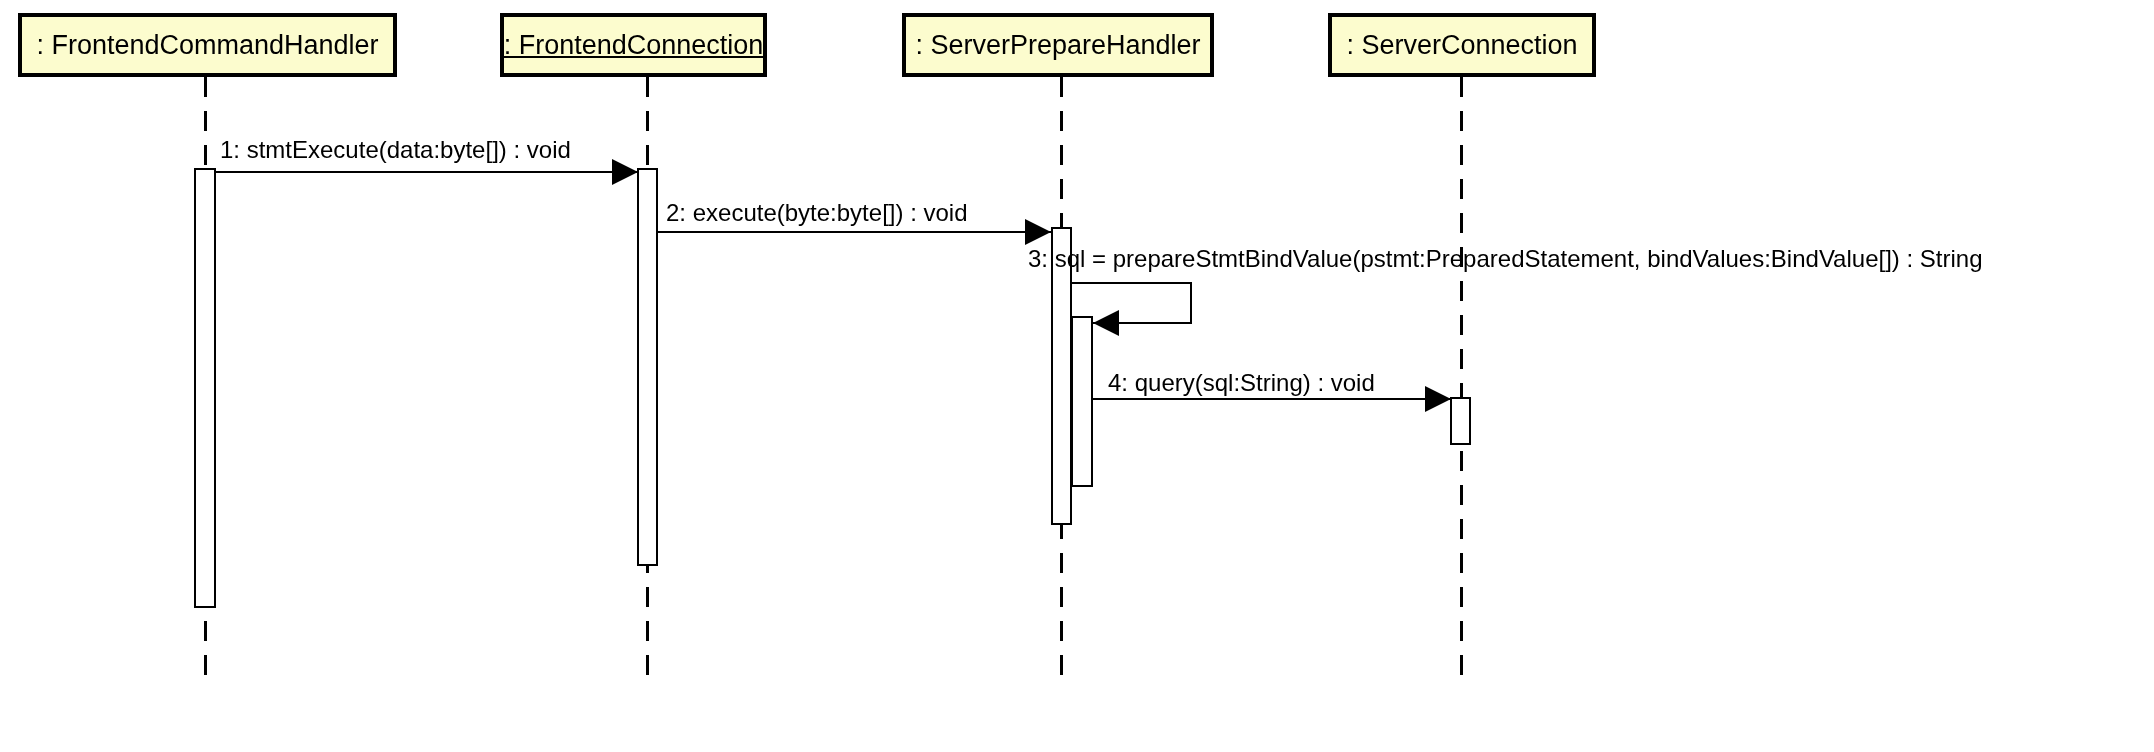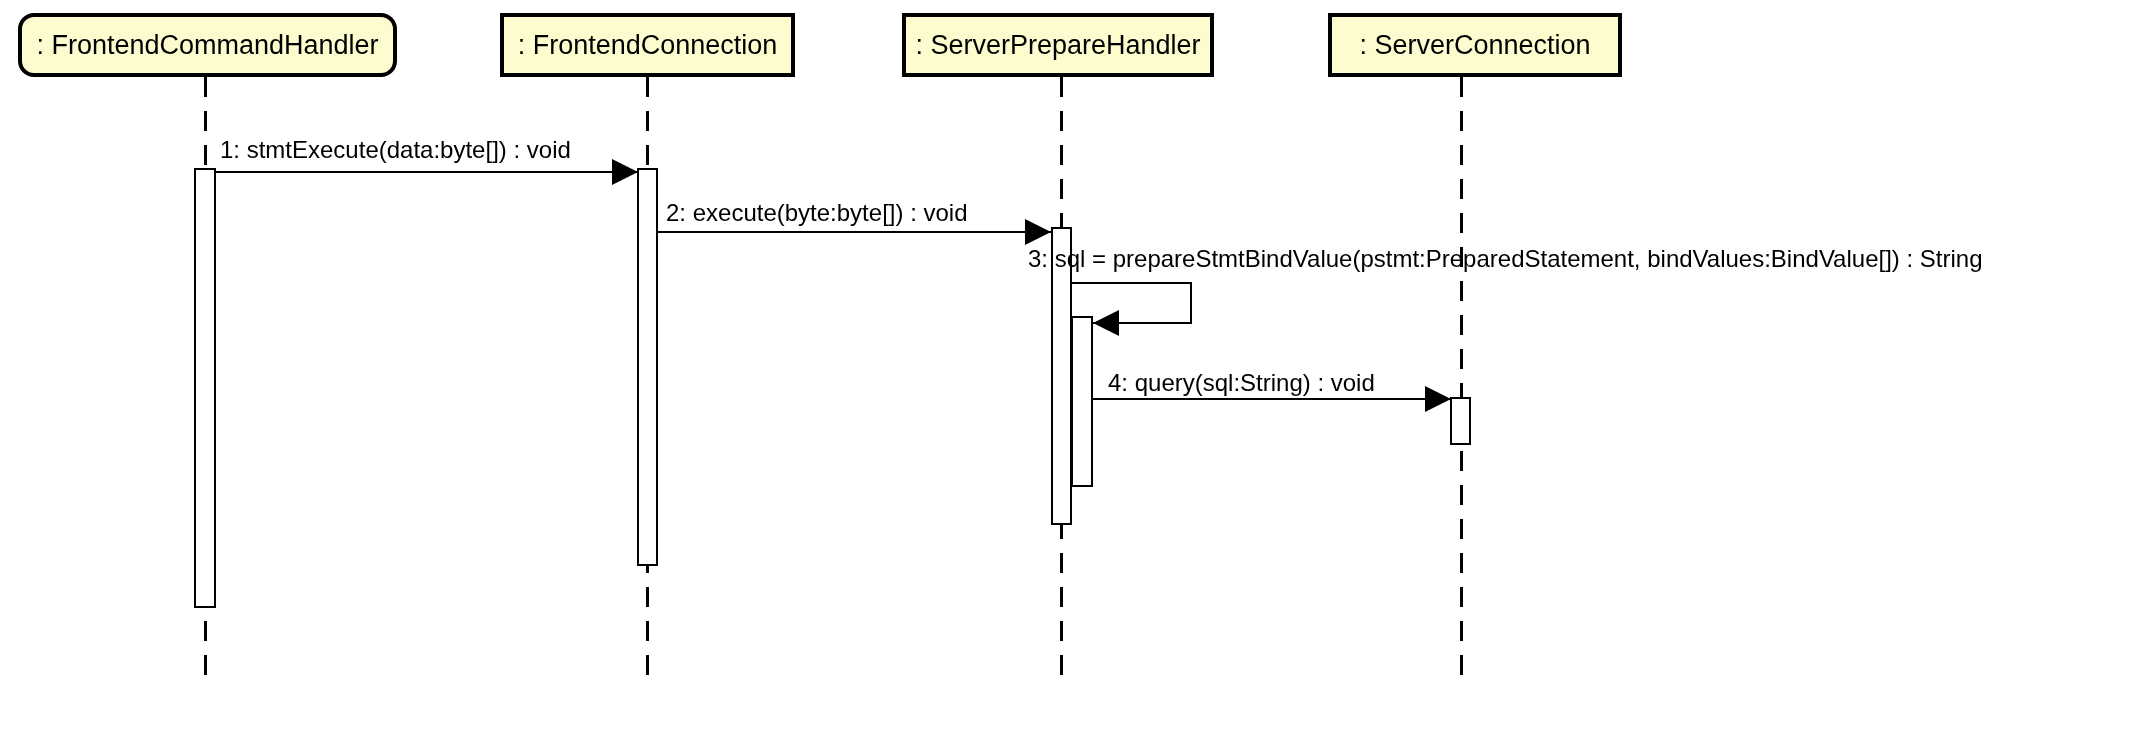--- a/index.html
+++ b/index.html
@@ -79,30 +79,30 @@
 </head>
 <body>
 
 <div id="canvas">
 
   <div class="lifeline" style="left:204px;"></div>
   <div class="lifeline" style="left:646px;"></div>
   <div class="lifeline" style="left:1060px;"></div>
   <div class="lifeline" style="left:1460px;"></div>
 
-  <div class="head-box" style="left:18px; width:379px;border-radius:16px;">
+  <div class="head-box" style="left:18px; width:379px;">
     <span>: FrontendCommandHandler</span>
   </div>
-  <div class="head-box" style="left:500px; width:295px;">
+  <div class="head-box" style="left:500px; width:267px;text-decoration:underline;">
     <span>: FrontendConnection</span>
   </div>
   <div class="head-box" style="left:902px; width:312px;">
     <span>: ServerPrepareHandler</span>
   </div>
-  <div class="head-box" style="left:1328px; width:294px;">
+  <div class="head-box" style="left:1328px; width:268px;">
     <span>: ServerConnection</span>
   </div>
 
   <div class="activation" style="left:194px;  top:168px; width:22px; height:440px;"></div>
   <div class="activation" style="left:637px;  top:168px; width:21px; height:398px;"></div>
   <div class="activation" style="left:1051px; top:227px; width:21px; height:298px;"></div>
   <div class="activation" style="left:1071px; top:316px; width:22px; height:171px;"></div>
   <div class="activation" style="left:1450px; top:397px; width:21px; height:48px;"></div>
 
   <div class="msg-label" style="left:220px; top:136px;text-align:right;">1: stmtExecute(data:byte[]) : void</div>

